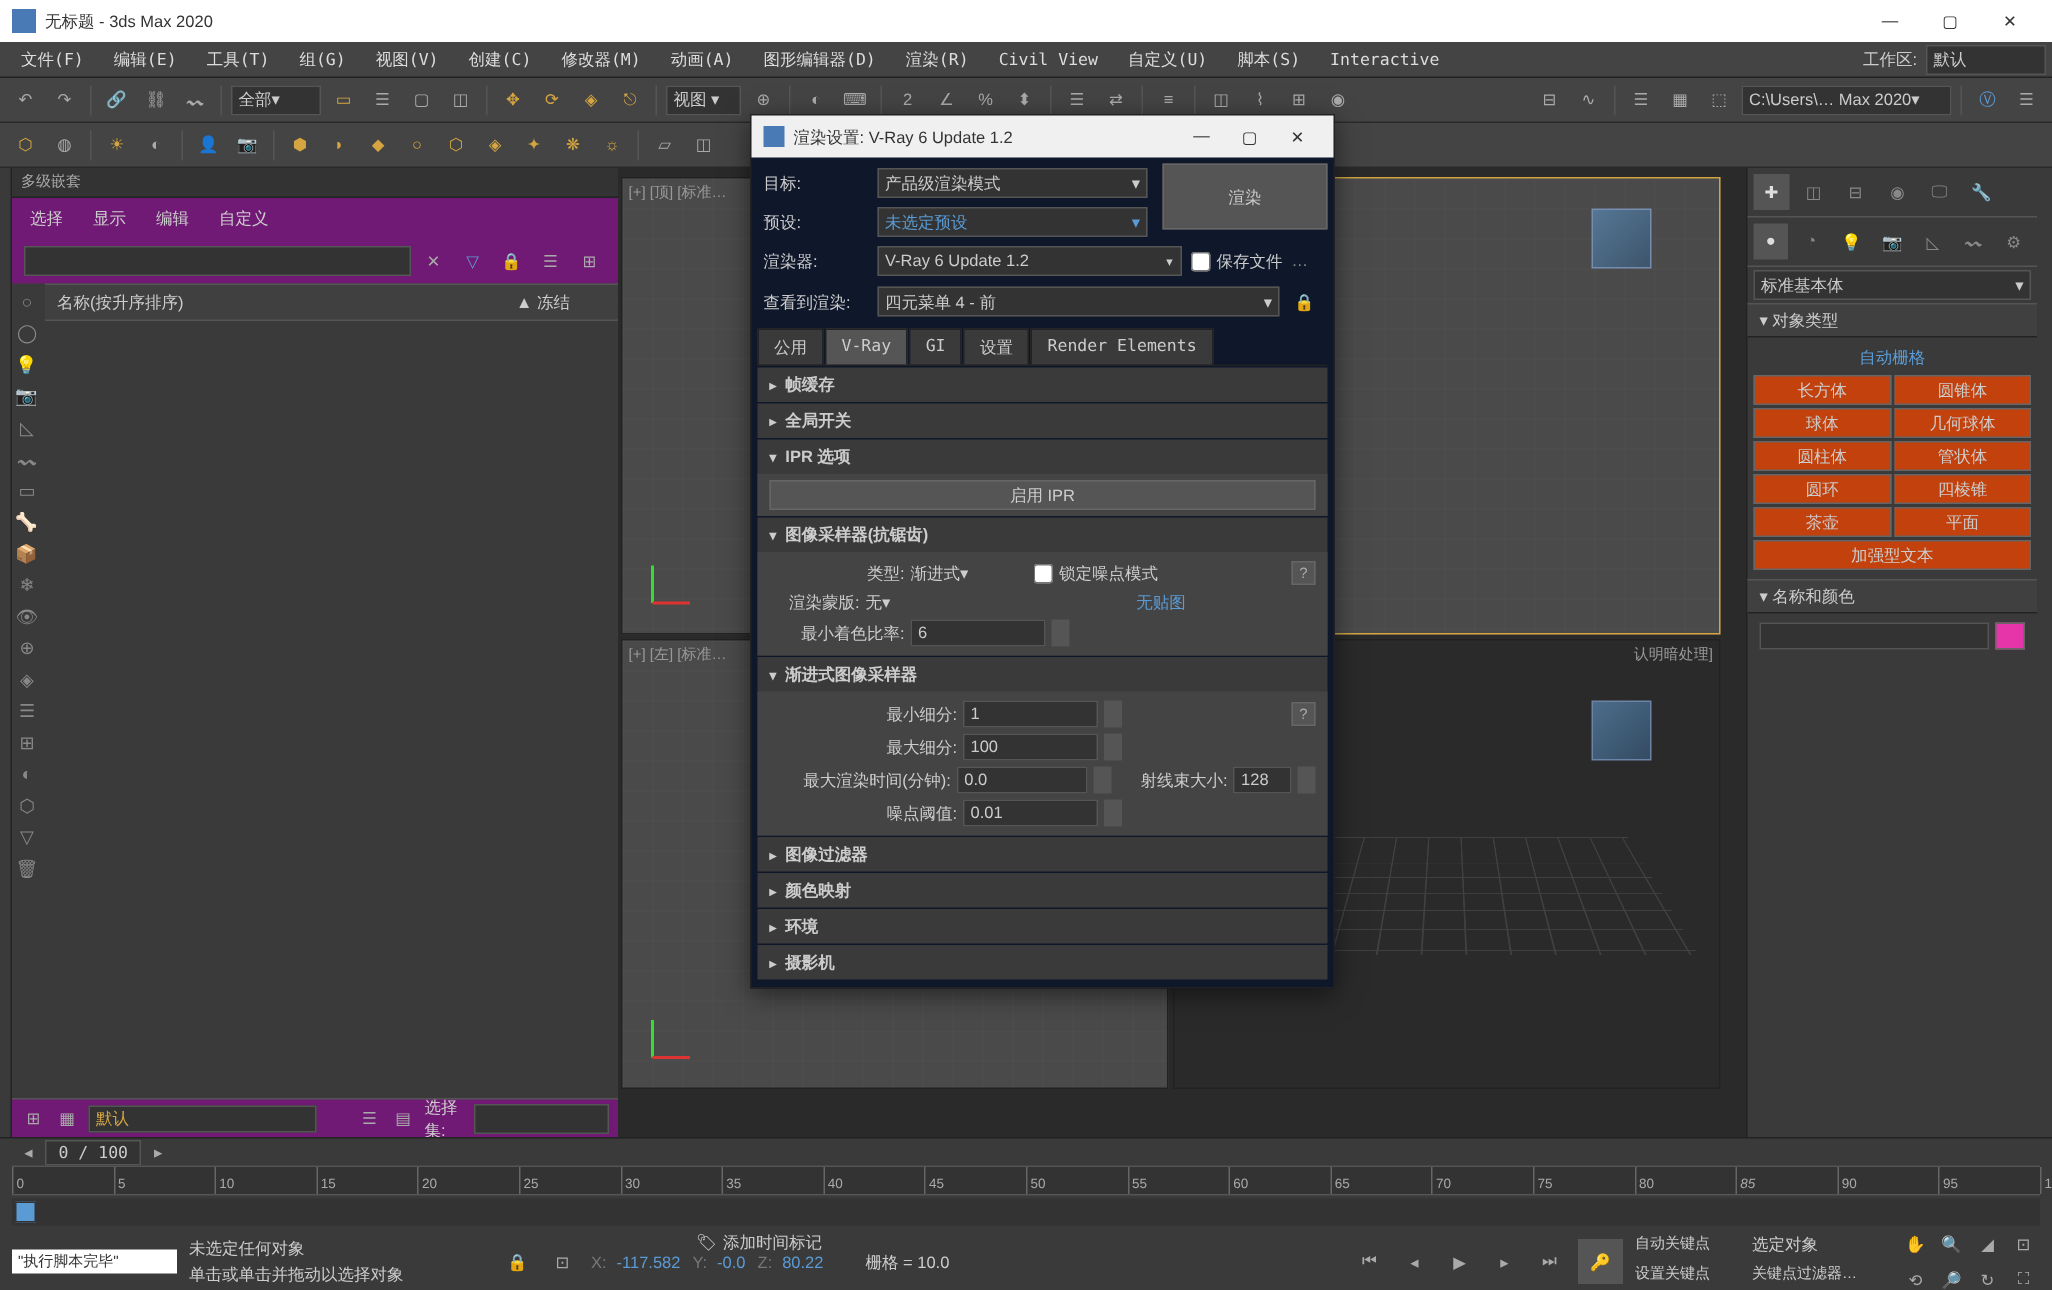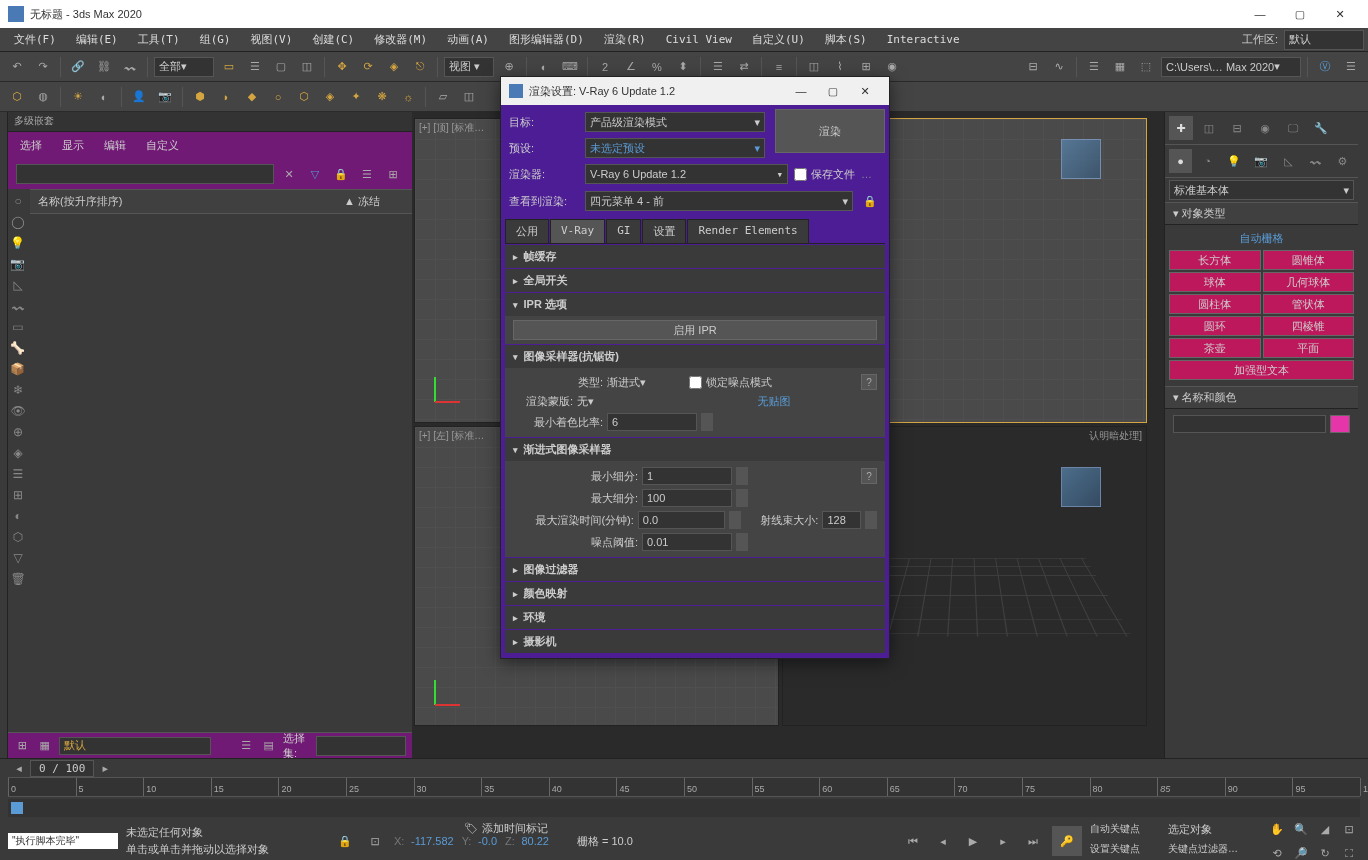--- a/index.html
+++ b/index.html
@@ -46,26 +46,26 @@
 .gizmo{position:absolute;width:40px;height:40px;left:10px;bottom:10px}
 .cmdpanel{width:194px;background:#3a3a3a;display:flex;flex-direction:column;border-left:1px solid #222}
 .cmdpanel .iconrow{display:flex;padding:4px;gap:4px;border-bottom:1px solid #555}
 .cmdpanel .iconrow .ic{width:24px;height:24px;display:flex;align-items:center;justify-content:center;color:#888}
 .cmdpanel .iconrow .ic.active{background:#555;color:#ddd}
 .cmdpanel .combo{margin:2px 4px;height:20px;background:#333;border:1px solid #555;color:#ccc;padding:2px 4px;display:flex;align-items:center}
 .cmdpanel .rollhdr{background:#404040;padding:3px 8px;color:#ccc;border-top:1px solid #555;border-bottom:1px solid #222}
 .cmdpanel .rollbody{padding:4px}
 .cmdpanel .autogrid{text-align:center;color:#5a9bd5;padding:2px}
 .cmdpanel .btnrow{display:flex;gap:2px;margin:2px 0}
-.cmdpanel .pbtn{flex:1;height:20px;background:#be185d;border:1px solid #666;color:#ccc;display:flex;align-items:center;justify-content:center;font-size:11px}
+.cmdpanel .pbtn{flex:1;height:20px;background:#c2410c;border:1px solid #666;color:#ccc;display:flex;align-items:center;justify-content:center;font-size:11px}
 .cmdpanel .nc{display:flex;align-items:center;gap:4px;padding:2px 4px}
 .cmdpanel .nc input{flex:1;height:18px;background:#333;border:1px solid #555}
 .cmdpanel .nc .sw{width:20px;height:18px;background:#e535a8;border:1px solid #666}
 .rightstrip{width:10px;background:#3a3a3a}
-.dialog{position:absolute;left:500px;top:76px;width:390px;background:#4c1d95;border:1px solid #222;box-shadow:0 4px 16px rgba(0,0,0,0.5);z-index:100}
+.dialog{position:absolute;left:500px;top:76px;width:390px;background:#0f172a;border:1px solid #222;box-shadow:0 4px 16px rgba(0,0,0,0.5);z-index:100}
 .dialog .dtitle{height:28px;background:#f0f0f0;display:flex;align-items:center;padding:0 8px;color:#333}
 .dialog .dtitle .spacer{flex:1}
 .dialog .dtitle .dbtn{width:32px;height:28px;display:flex;align-items:center;justify-content:center;color:#333}
 .dialog .dbody{padding:4px}
 .dialog .frow{display:flex;align-items:center;padding:3px 4px;gap:6px}
 .dialog .frow .lbl{width:70px;color:#ccc}
 .dialog .frow .fcombo{flex:1;height:20px;background:#333;border:1px solid #555;color:#ccc;padding:2px 4px;display:flex;align-items:center}
 .dialog .frow .fcombo.blue{color:#5a9bd5}
 .dialog .bigbtn{width:110px;height:44px;background:#555;border:1px solid #666;color:#ccc;display:flex;align-items:center;justify-content:center}
 .dialog .dtabs{display:flex;border-bottom:1px solid #222;margin-top:4px}

